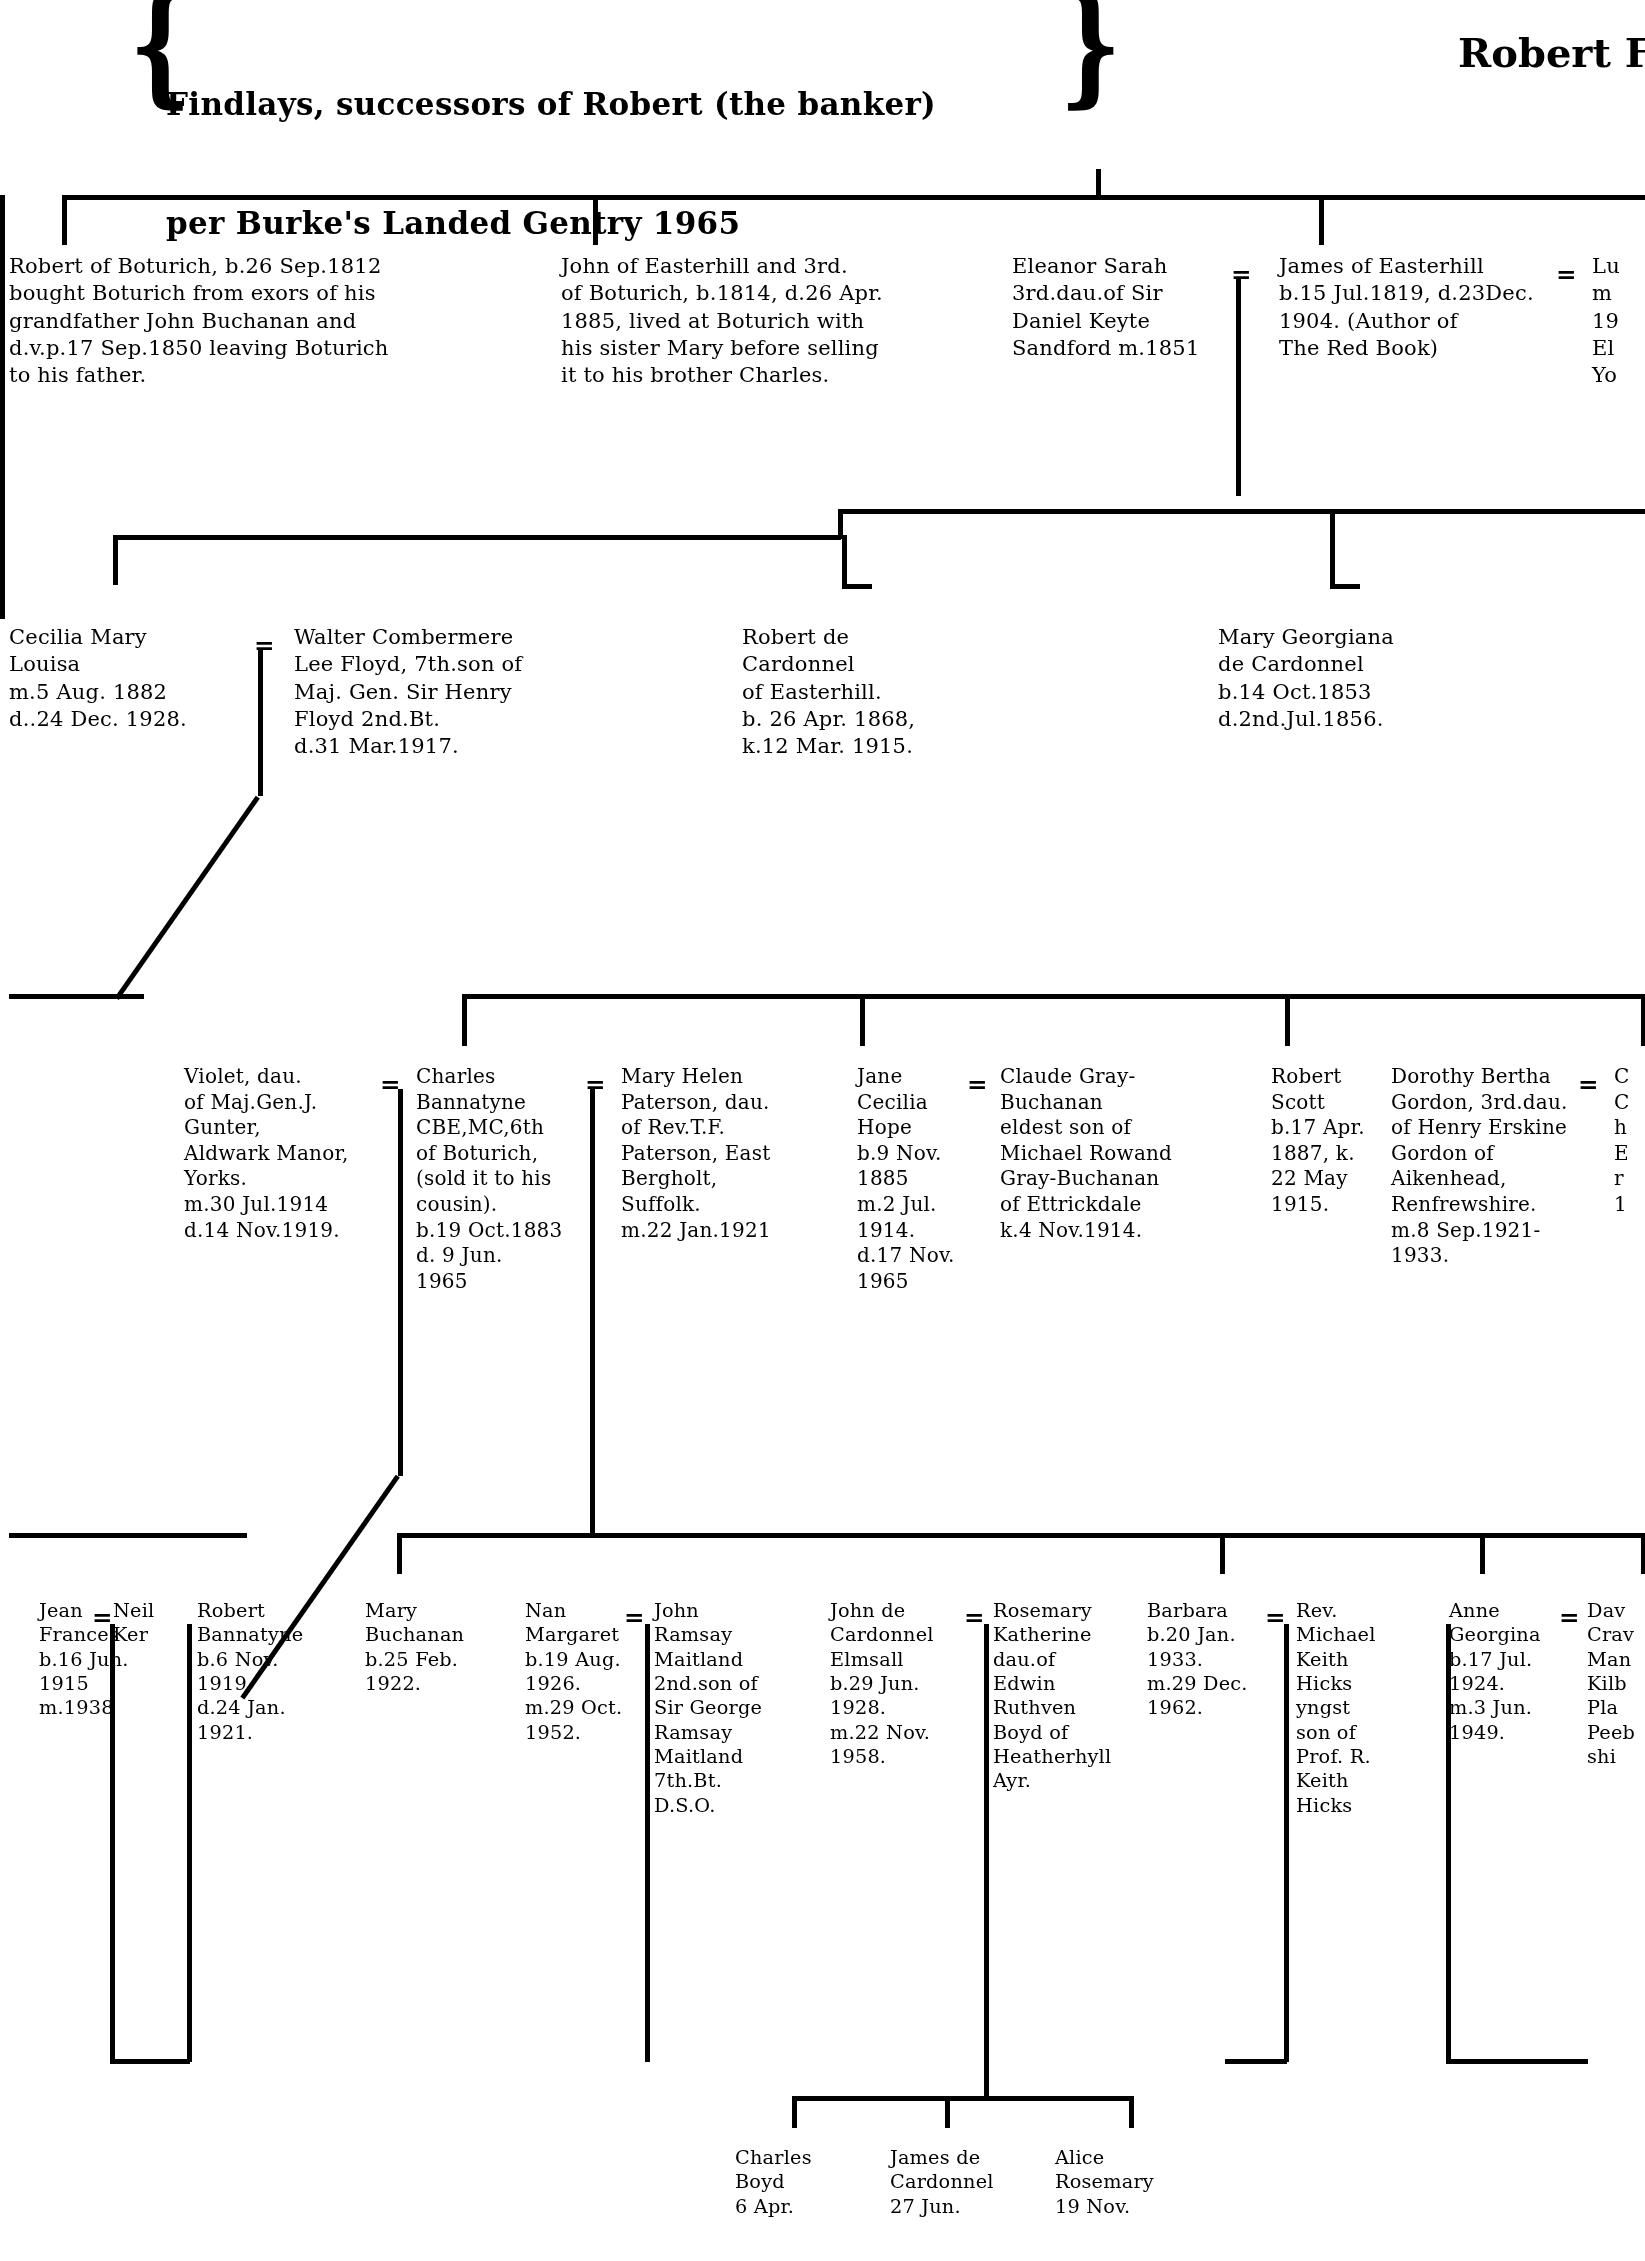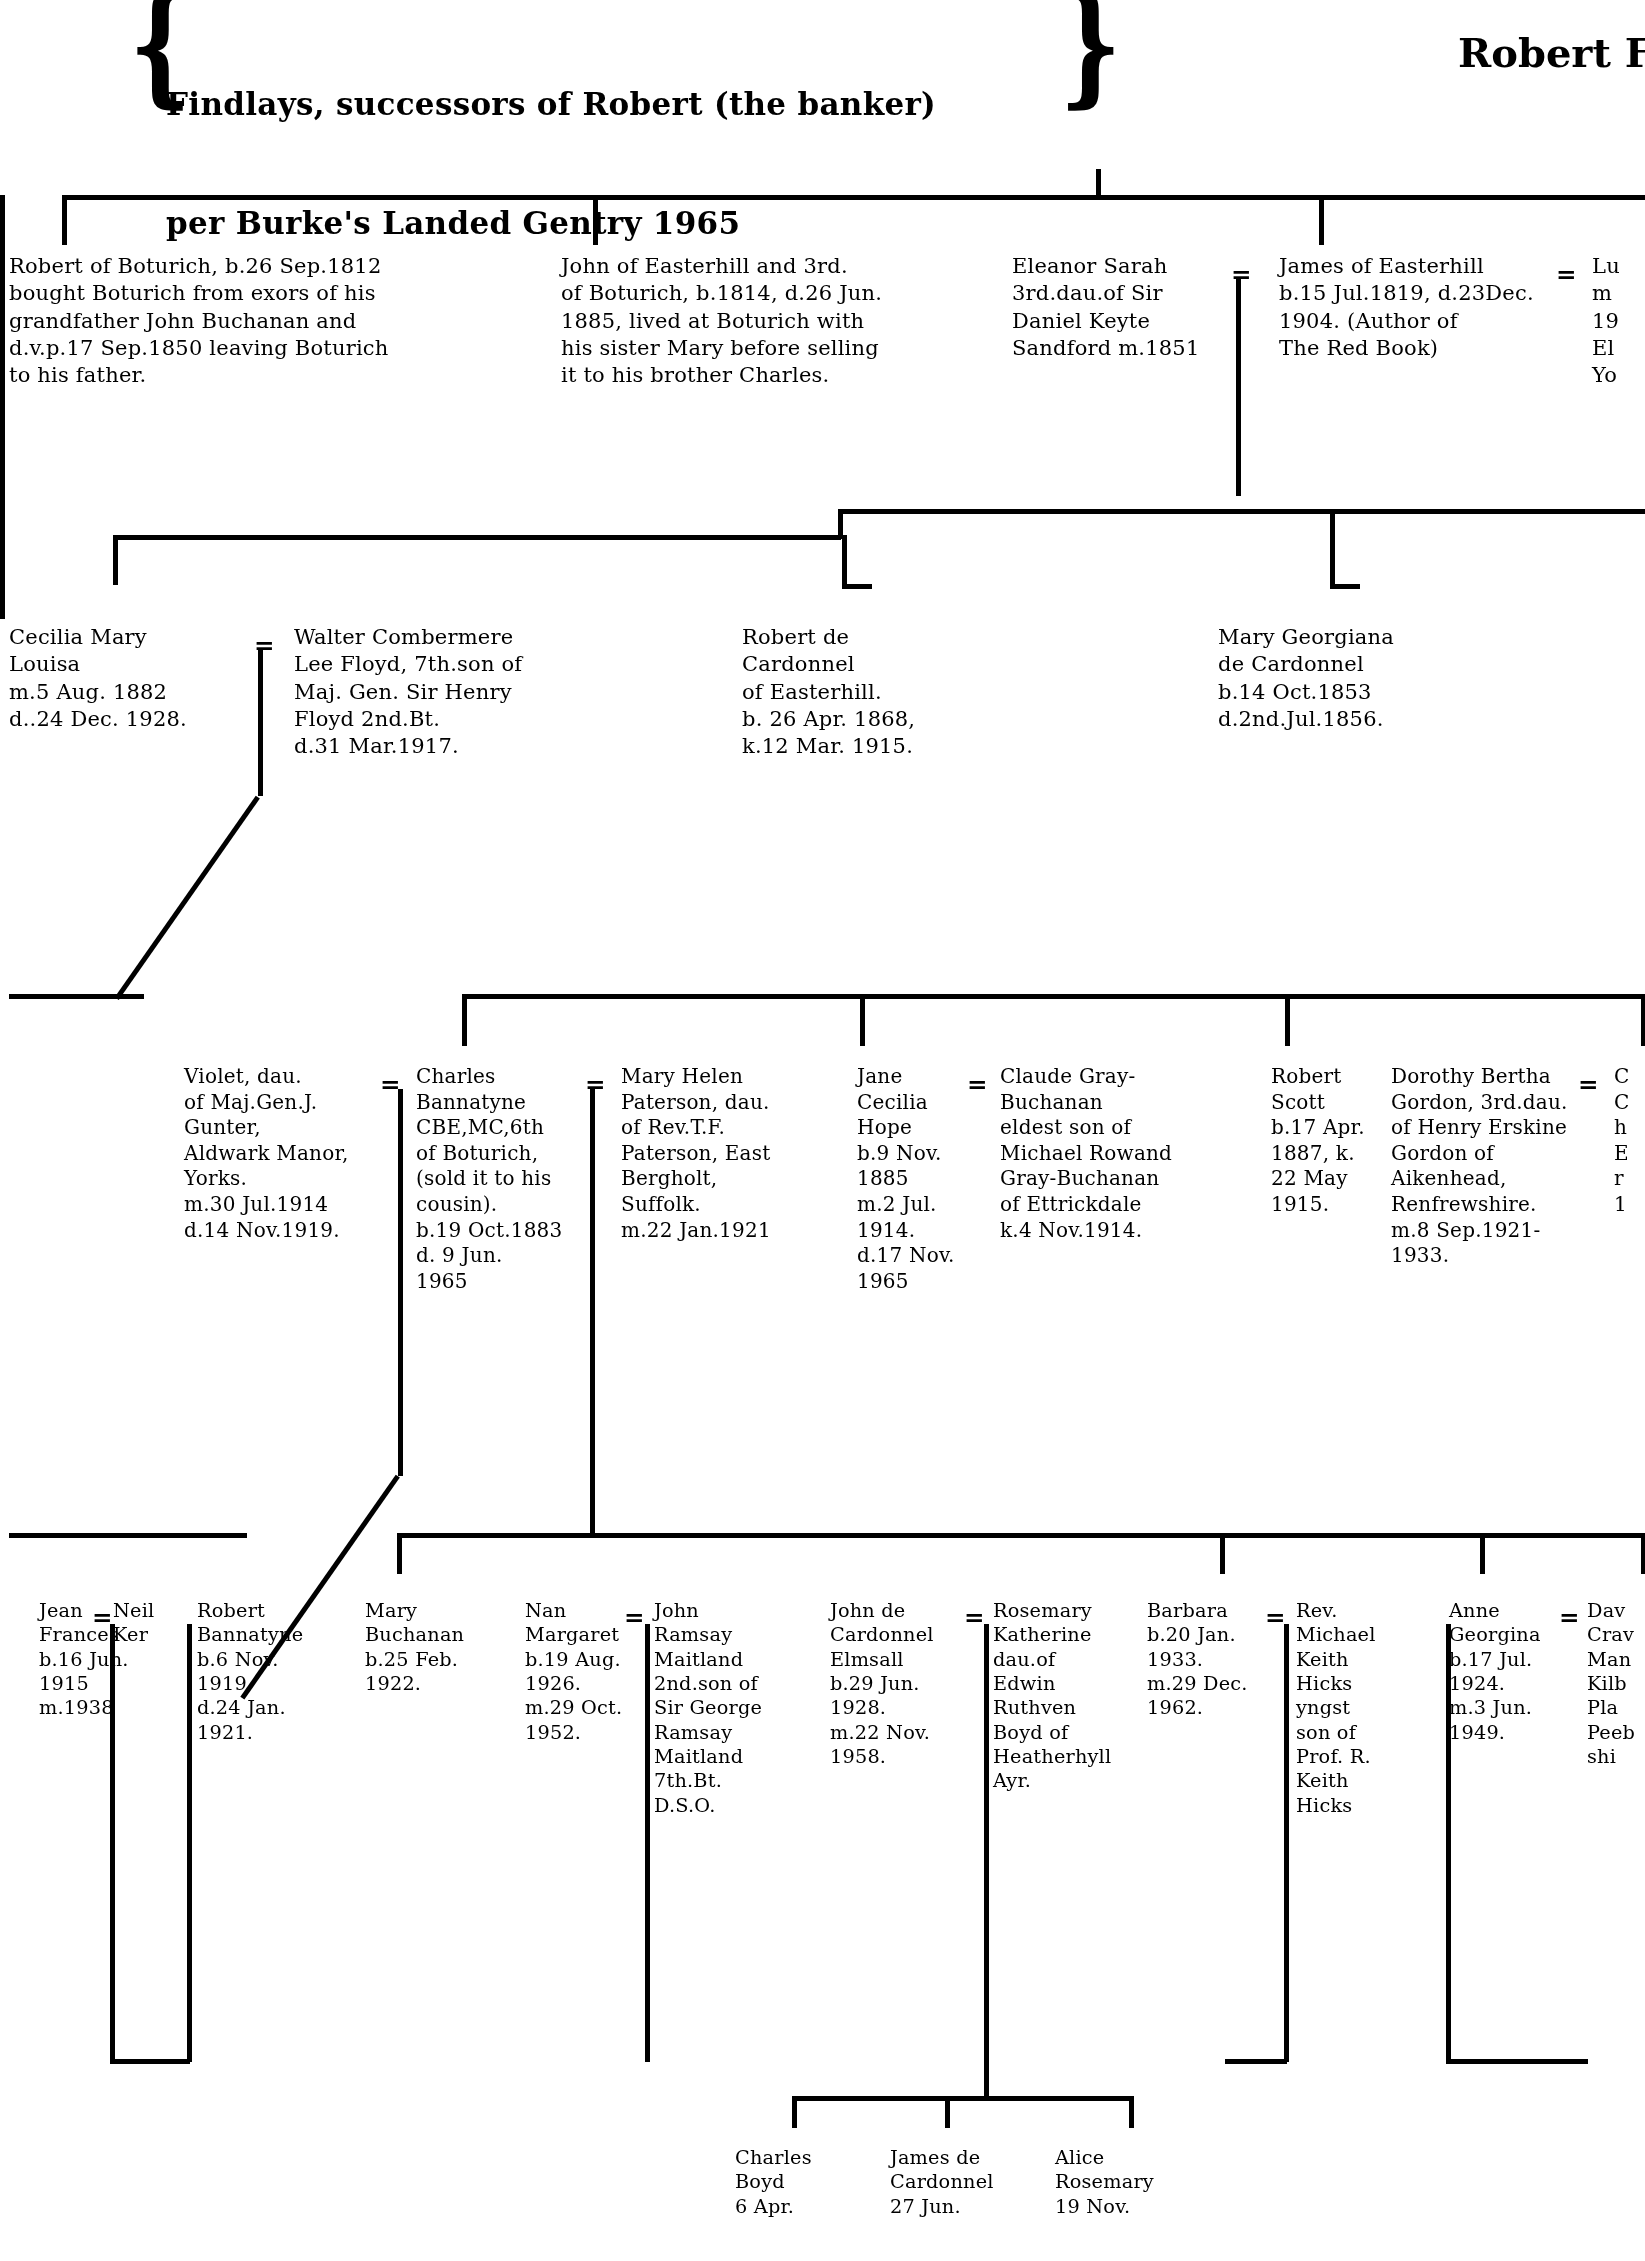--- a/index.html
+++ b/index.html
@@ -104,21 +104,21 @@
 <div class="ln v" style="left:593px; top:195px; height:50px;"></div>
 <div class="ln v" style="left:1319px; top:195px; height:50px;"></div>
 <div class="ln v" style="left:0px; top:195px; height:50px;"></div>
 
 <div class="blk" style="left:9px;   top:253px; width:541px;">Robert of Boturich, b.26 Sep.1812
 bought Boturich from exors of his
 grandfather John Buchanan and
 d.v.p.17 Sep.1850 leaving Boturich
 to his father.</div>
 <div class="blk" style="left:561px;  top:253px; width:445px;">John of Easterhill and 3rd.
-of Boturich, b.1814, d.26 Jun.
+of Boturich, b.1814, d.26 Apr.
 1885, lived at Boturich with
 his sister Mary before selling
 it to his brother Charles.</div>
 <div class="blk" style="left:1012px; top:253px; width:219px;">Eleanor Sarah
 3rd.dau.of Sir
 Daniel Keyte
 Sandford m.1851</div>
 <div class="eq" style="left:1231px; top:263px;">=</div>
 <div class="blk" style="left:1279px; top:253px; width:284px;">James of Easterhill
 b.15 Jul.1819, d.23Dec.

